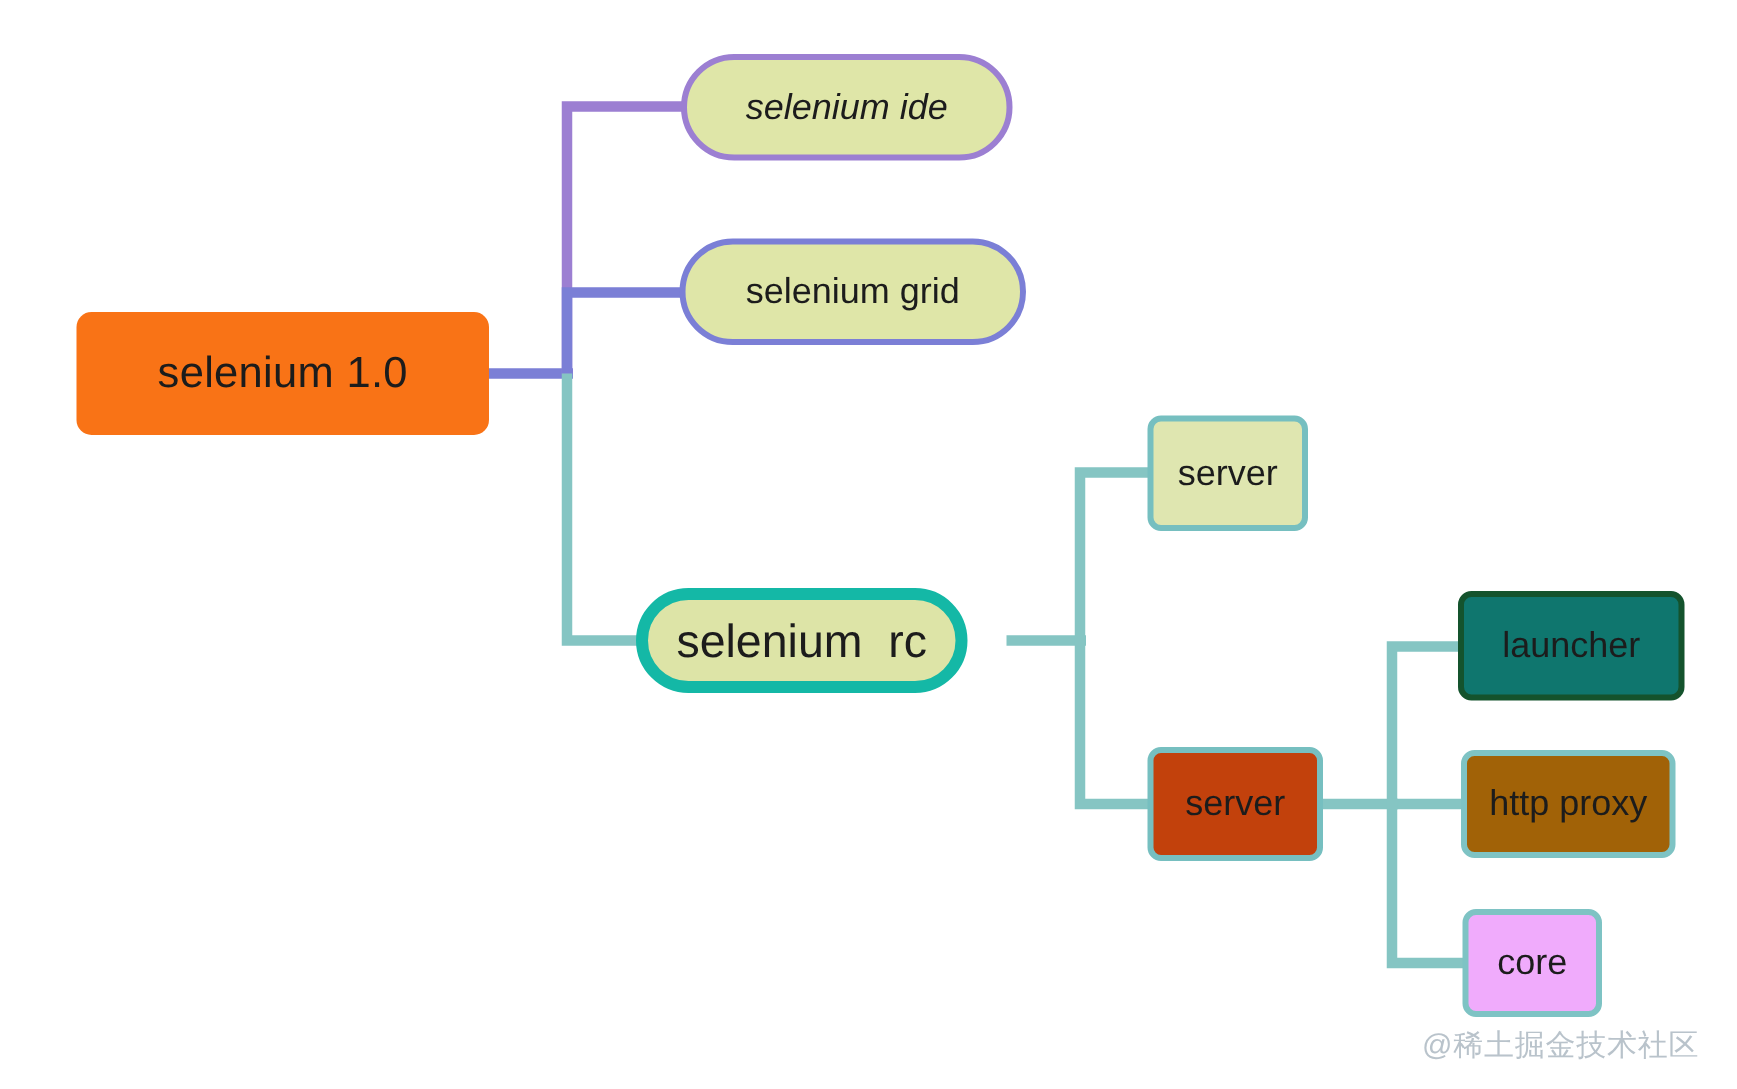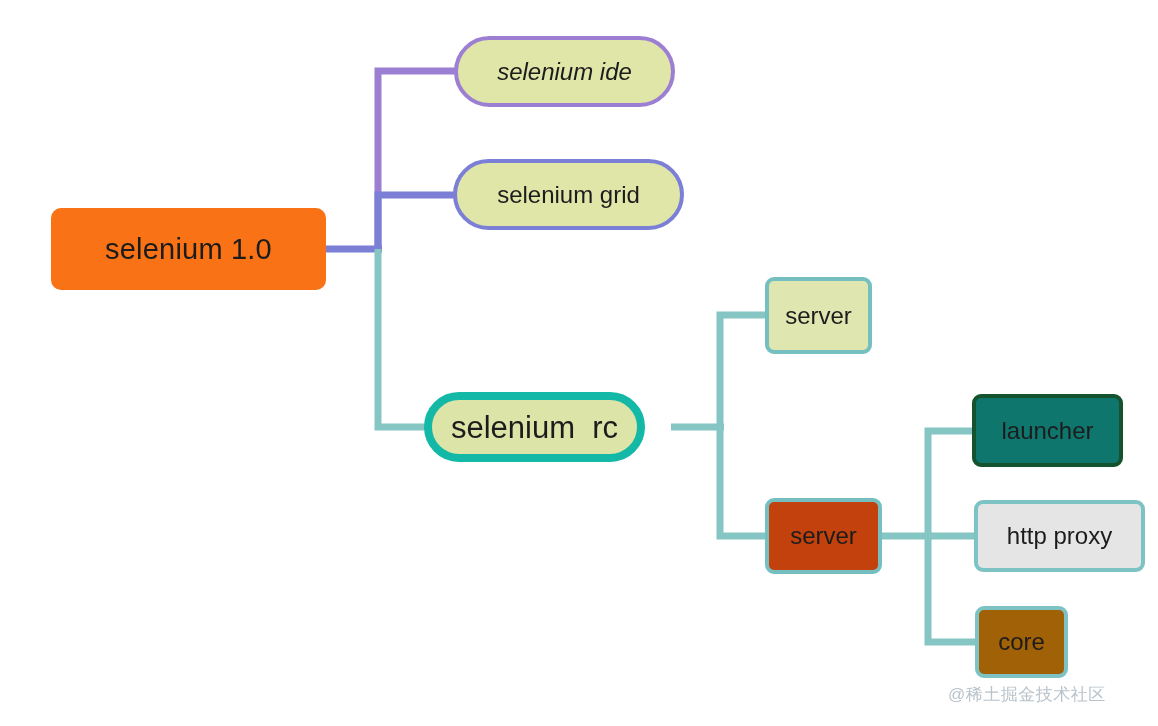--- a/index.html
+++ b/index.html
@@ -112,43 +112,43 @@
     width: 151px;
     height: 73px;
     background: #0f766e;
     border: 4px solid #14532d;
     border-radius: 9px;
     font-size: 24px;
   }
   .n-httpproxy {
     left: 974px;
     top: 500px;
-    width: 171px;
+    width: 143px;
     height: 72px;
-    background: #e5e5e5;
+    background: #a16207;
     border: 4px solid #7ec3c4;
     border-radius: 9px;
     font-size: 24px;
   }
   .n-core {
     left: 975px;
     top: 606px;
     width: 93px;
     height: 72px;
-    background: #a16207;
+    background: #f0abfc;
     border: 4px solid #7ec3c4;
     border-radius: 9px;
     font-size: 24px;
   }
 
   .watermark {
     position: absolute;
     left: 948px;
     top: 683px;
-    font-size: 17px;
+    font-size: 20px;
     color: #b9c3cb;
     letter-spacing: .5px;
     z-index: 3;
     white-space: pre;
   }
 </style>
 </head>
 <body>
 
 <div id="canvas">

